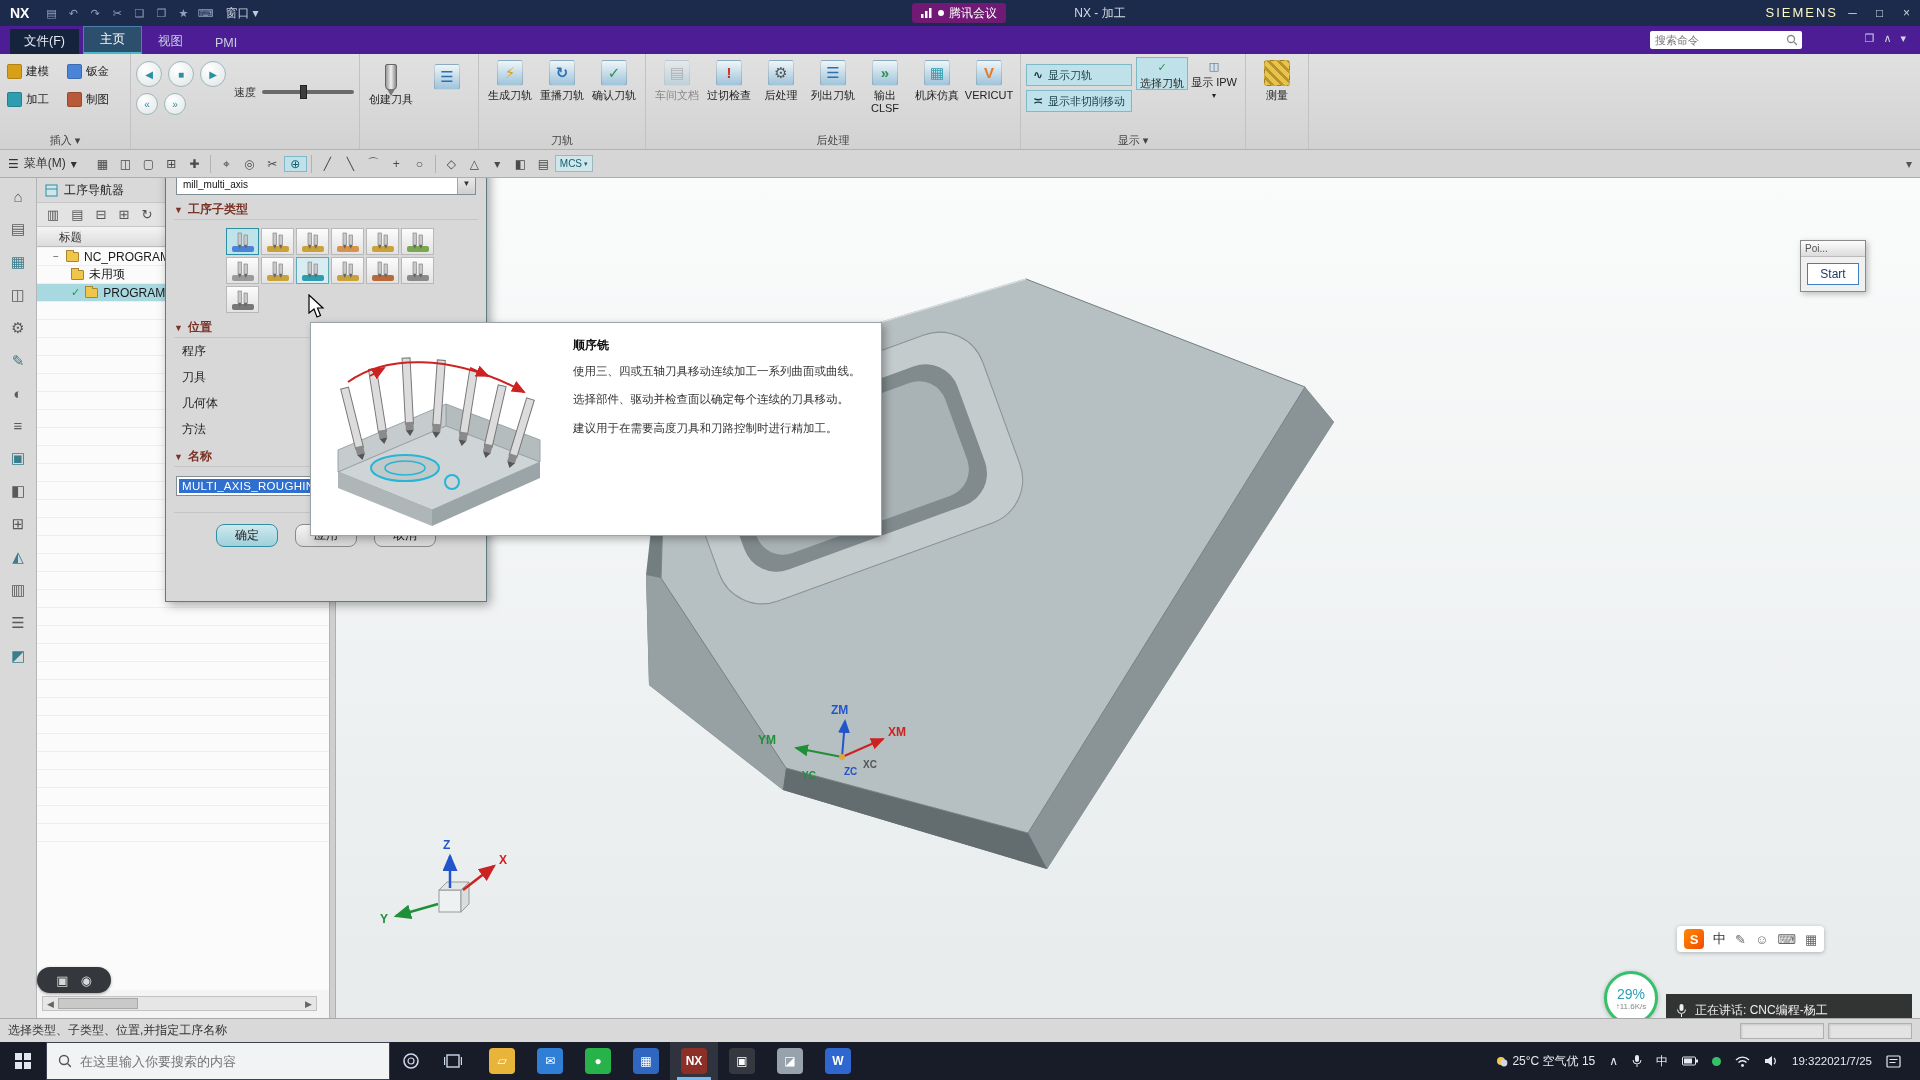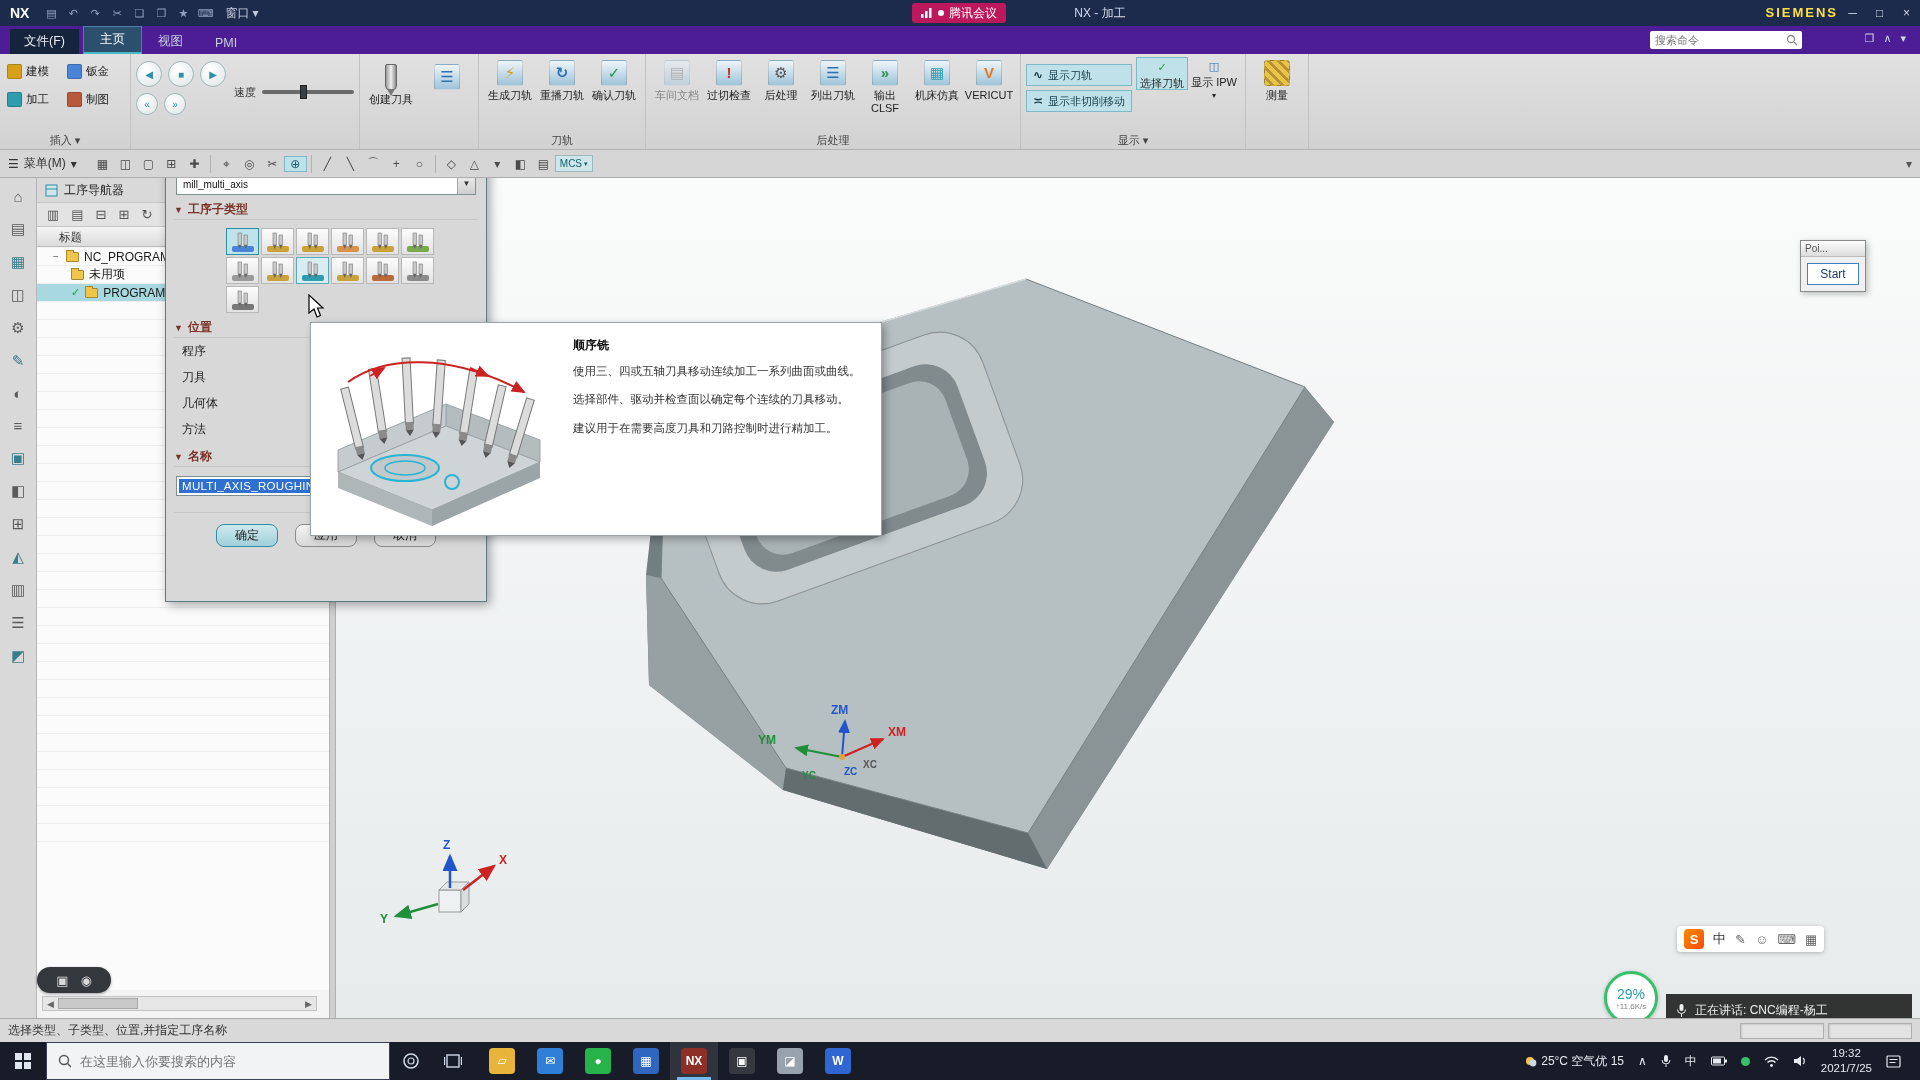--- a/index.html
+++ b/index.html
@@ -5,24 +5,24 @@
   *{margin:0;padding:0;box-sizing:border-box}
   html,body{width:1920px;height:1080px;overflow:hidden}
   body{position:relative;font-family:"Liberation Sans","DejaVu Sans",sans-serif;background:#e8e8e8;font-size:12px}
 
   
   .titlebar{position:absolute;left:0;top:0;width:100%;height:26px;background:#1c2a4c;display:flex;align-items:center;color:#cfd6e4;z-index:60}
   .nx-logo{font-weight:bold;font-size:14px;color:#fff;margin:0 12px 0 10px}
   .qat{display:flex;align-items:center;gap:2px}
   .qat span{width:20px;text-align:center;font-size:11px;color:#8fa0bd}
   .win-menu{display:flex;align-items:center;gap:3px;margin-left:10px;font-size:12px;color:#c2cbdb}
-  .meeting{position:absolute;left:912px;top:3px;height:20px;background:#be185d;color:#fff;border-radius:3px;display:flex;align-items:center;gap:5px;padding:0 9px;font-size:12px}
+  .meeting{position:absolute;left:912px;top:3px;height:20px;background:#701a75;color:#fff;border-radius:3px;display:flex;align-items:center;gap:5px;padding:0 9px;font-size:12px}
   .meeting .dot{width:6px;height:6px;border-radius:50%;background:#fff}
   .wtitle{position:absolute;left:1020px;top:0;width:160px;height:26px;line-height:26px;text-align:center;color:#d6dce8;font-size:12px}
-  .brand{position:absolute;right:82px;top:5px;color:#fde047;font-weight:bold;letter-spacing:2px;font-size:13px}
+  .brand{position:absolute;right:82px;top:5px;color:#fef9c3;font-weight:normal;letter-spacing:2px;font-size:13px}
   .winctl{position:absolute;right:0;top:0;display:flex}
   .winctl span{width:27px;height:26px;line-height:26px;text-align:center;color:#cfd6e4;font-size:12px}
 
   
   .menubar{position:absolute;left:0;top:26px;width:100%;height:28px;background:#4c1d95;display:flex;align-items:flex-end;z-index:59}
   .file-tab{margin:0 4px 0 10px;padding:4px 14px;color:#e8edf5;font-size:12.5px;background:#16233d}
   .tab{padding:4px 16px;color:#c6cfe0;font-size:12.5px}
   .tab.active{background:#2c4f6e;border:1px solid #4e7fa8;border-bottom:2px solid #49b8c8;color:#fff}
   .cmd-search{position:absolute;right:118px;top:5px;width:152px;height:18px;background:#fff;border-radius:2px;display:flex;align-items:center;padding:0 5px;gap:4px}
   .cmd-search input{border:none;outline:none;font-size:11px;width:100%;color:#444;background:transparent;font-family:inherit}
@@ -152,21 +152,21 @@
   .tb-search{width:344px;height:100%;background:#f2f3f5;display:flex;align-items:center;gap:9px;padding:0 11px;border:1px solid #3a4152;font-size:13px;color:#5a5f6a}
   .tb-search input{border:none;outline:none;background:transparent;width:100%;font-size:13px;color:#555;font-family:inherit}
   .tb-sysbtn{width:42px;height:100%;display:flex;align-items:center;justify-content:center}
   .tb-apps{display:flex;height:100%;margin-left:4px}
   .tb-app{width:48px;height:100%;display:flex;align-items:center;justify-content:center;position:relative}
   .tb-app .ai{width:26px;height:26px;border-radius:4px;display:flex;align-items:center;justify-content:center;color:#fff;font-size:12px;font-weight:bold}
   .tb-app.active{background:rgba(255,255,255,.10)}
   .tb-app.active:after{content:"";position:absolute;bottom:0;left:7px;right:7px;height:3px;background:#76b9ed}
   .tray{margin-left:auto;display:flex;align-items:center;height:100%;padding-right:12px}
   .titem{padding:0 7px;color:#e6e9ef;font-size:12px;display:flex;align-items:center;gap:4px;height:100%}
-  .clock{flex-direction:column;justify-content:center;line-height:1.3;font-size:11.5px;text-align:center;gap:0}
+  .clock{flex-direction:row;justify-content:center;line-height:1.3;font-size:11.5px;text-align:center;gap:0}
 </style>
 </head>
 <body>
 
 <div class="titlebar">
   <span class="nx-logo">NX</span>
   <div class="qat">
       <span>▤</span>
       <span>↶</span>
       <span>↷</span>

